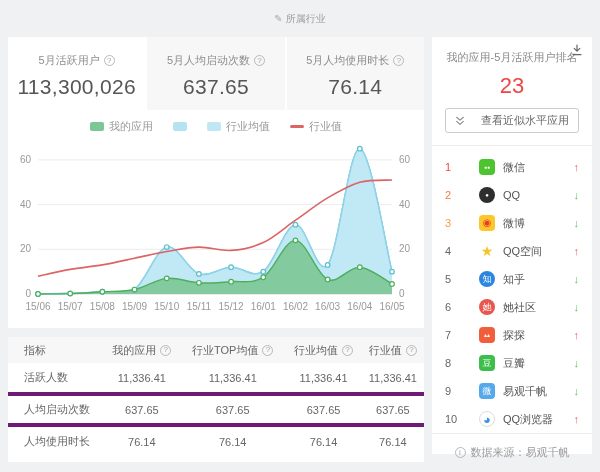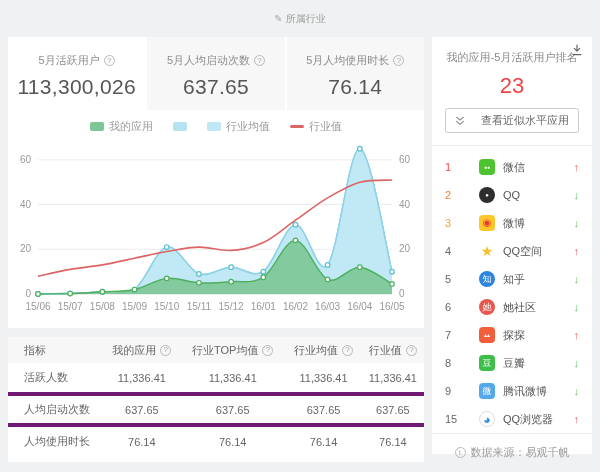--- a/index.html
+++ b/index.html
@@ -325,25 +325,25 @@
               <span style="color: rgb(255, 255, 255); font-size: 9px; line-height: 1;">豆</span>
             </span>
             <span class="app-name">豆瓣</span>
             <span class="trend down">↓</span>
           </li>
           <li>
             <span class="num">9</span>
             <span class="app-icon" style="background: rgb(84, 169, 234); border-radius: 4px;">
               <span style="color: rgb(255, 255, 255); font-size: 9px; line-height: 1;">微</span>
             </span>
-            <span class="app-name">腾讯微博</span>
-            <span class="trend down">↓</span>
-          </li>
-          <li>
-            <span class="num">15</span>
+            <span class="app-name">易观千帆</span>
+            <span class="trend down">↓</span>
+          </li>
+          <li>
+            <span class="num">10</span>
             <span class="app-icon" style="background: rgb(255, 255, 255); border-radius: 50%; border: 1px solid rgb(221, 221, 221);">
               <span style="color: rgb(58, 143, 232); font-size: 13px; line-height: 1;">◕</span>
             </span>
             <span class="app-name">QQ浏览器</span>
             <span class="trend up">↑</span>
           </li>
         </ul>
       <div class="rank-footer">
         <i class="qicon">i</i>
         <span>数据来源：易观千帆</span>

